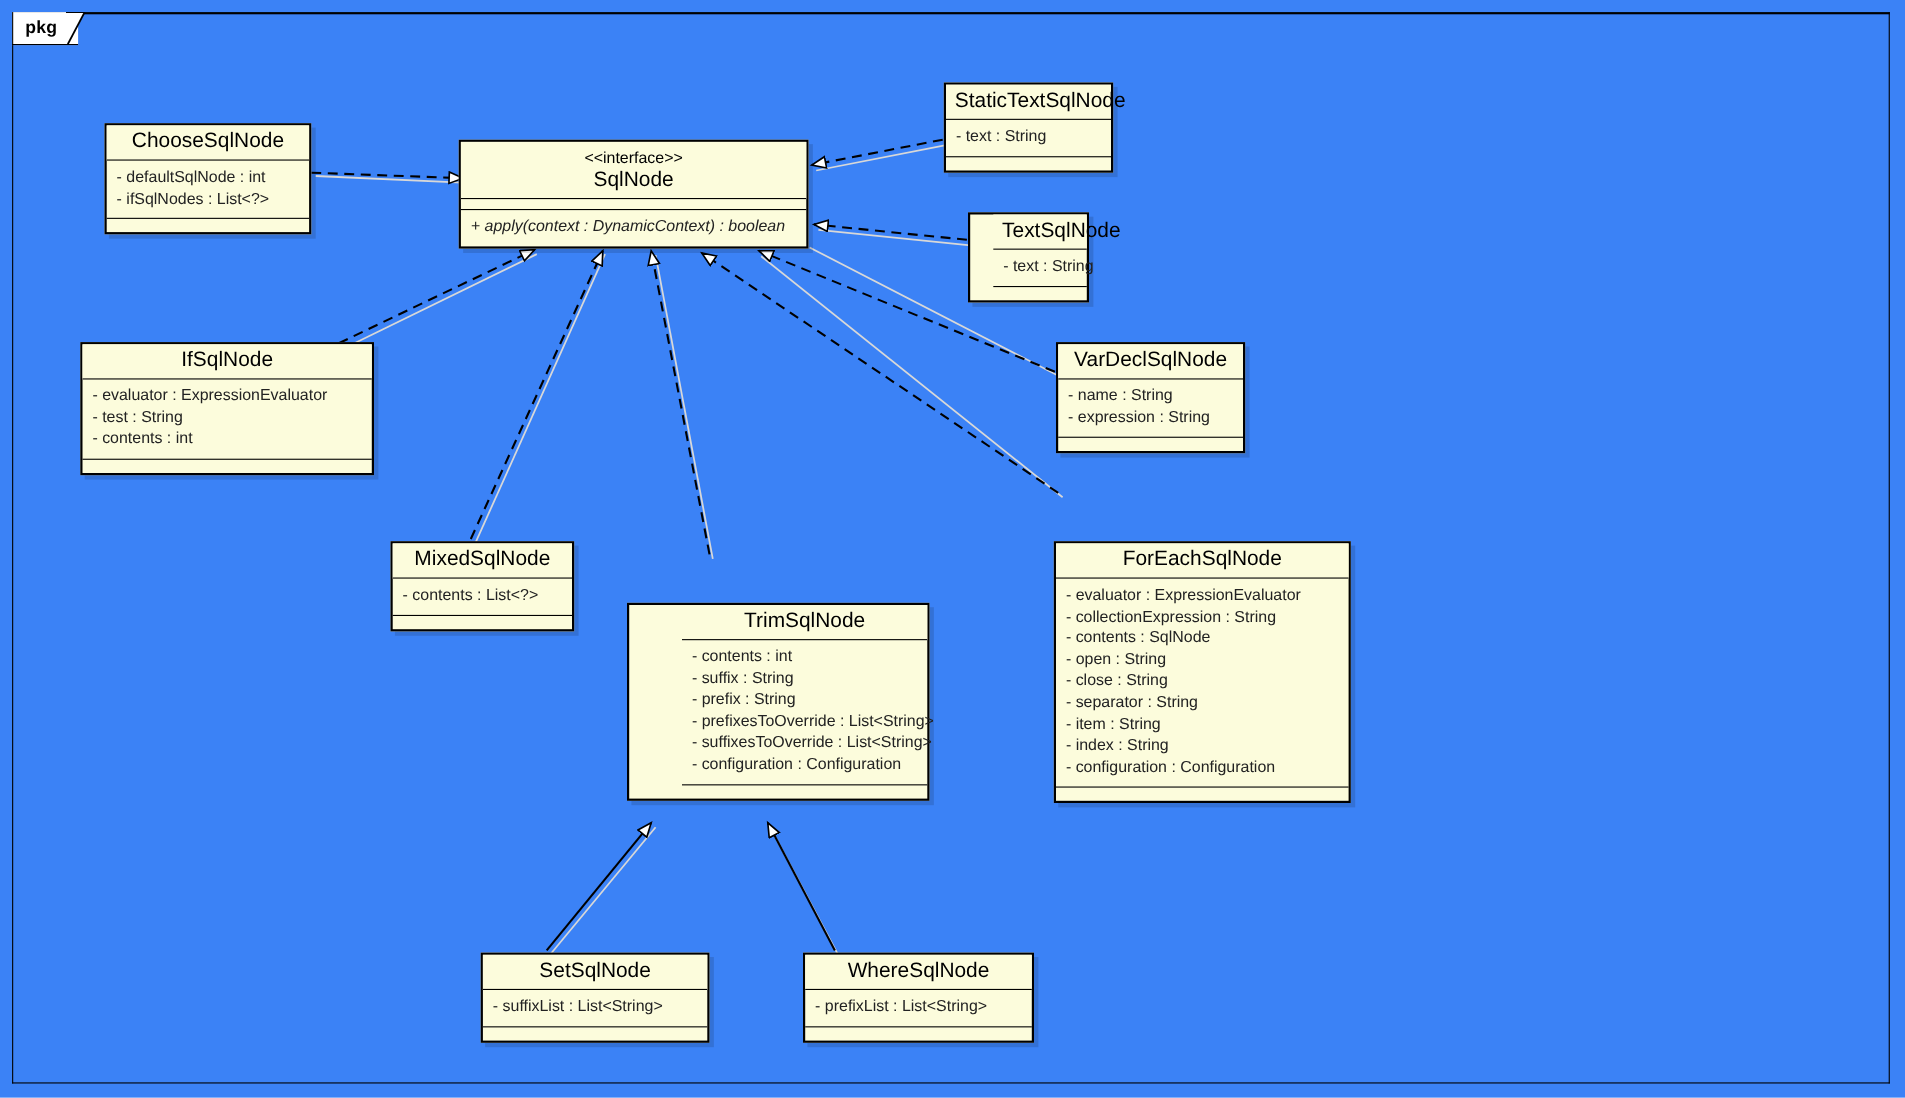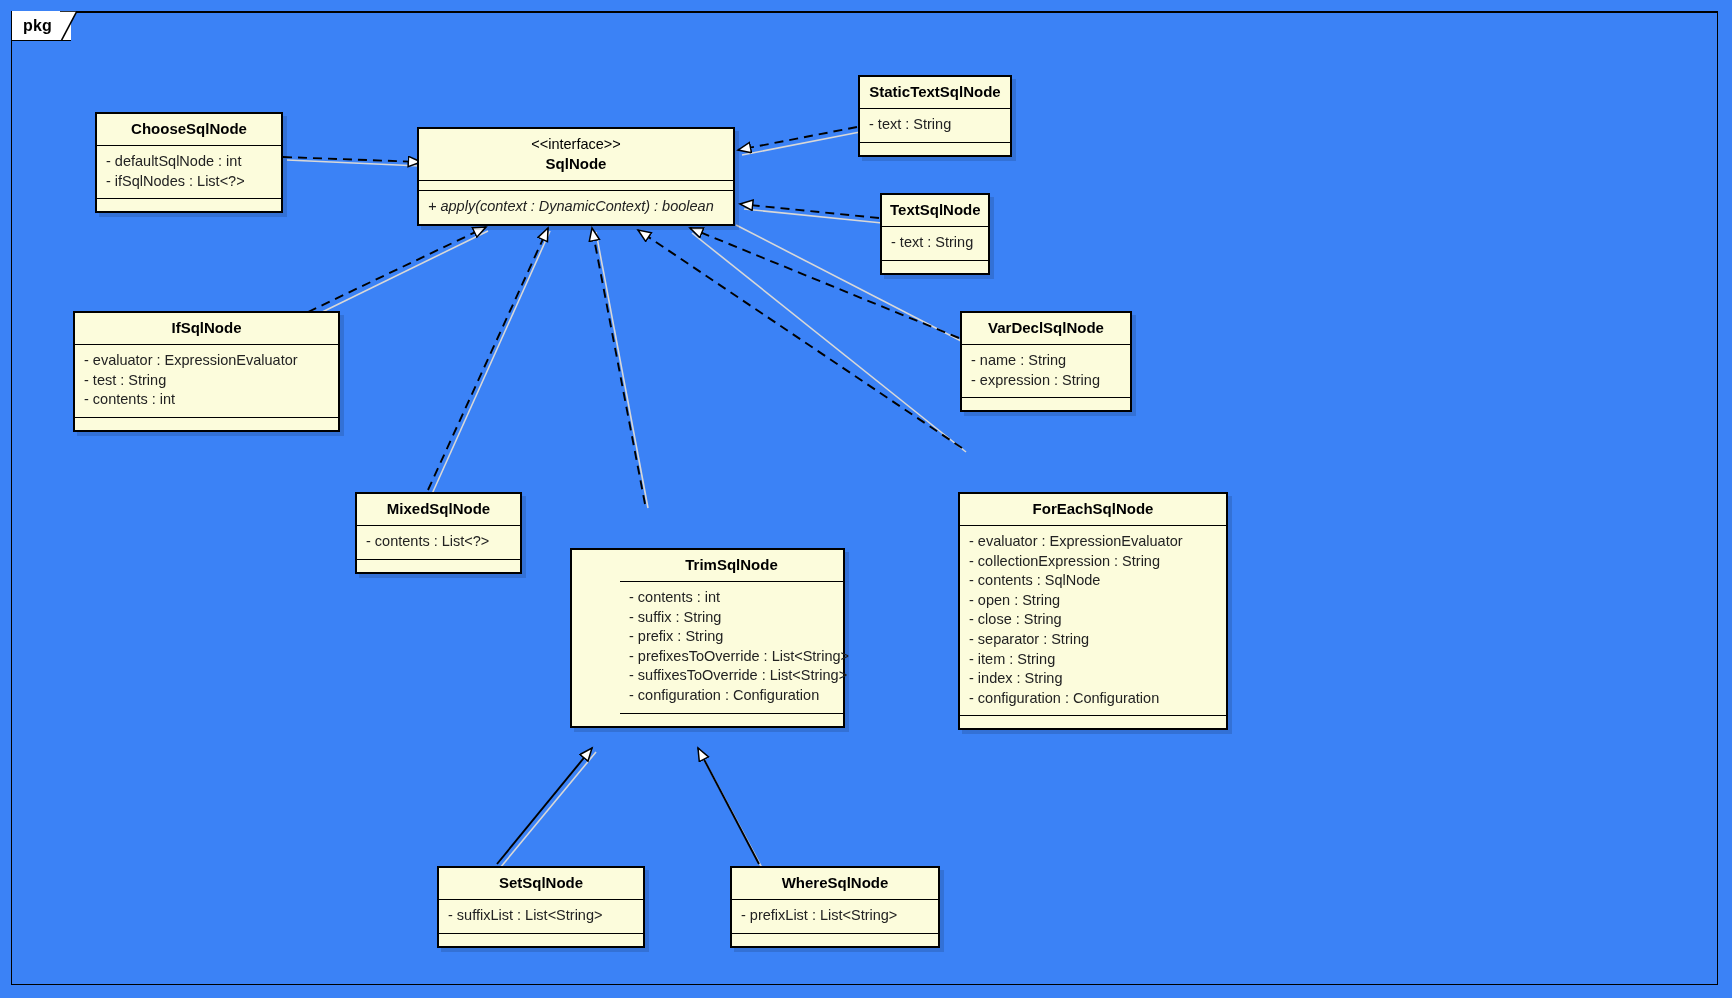--- a/index.html
+++ b/index.html
@@ -94,22 +94,22 @@
   }
   .stereotype {
     display: block;
     font-size: 14.5px;
     color: #000;
     font-weight: normal;
     line-height: 19px;
   }
   .uml-name {
     display: block;
-    font-size: 15px;
-    font-weight: bold;
+    font-size: 19px;
+    font-weight: normal;
     color: #000;
     line-height: 20px;
     white-space: nowrap;
   }
   .uml-attrs {
     padding: 6px 9px 7px 9px;
     border-bottom: 1.6px solid #000;
     min-height: 6px;
   }
   .uml-attr {
@@ -221,21 +221,21 @@
   <div class="uml-class" style="left:858px; top:75px; width:154px;">
     <div class="uml-header">
       <span class="uml-name">StaticTextSqlNode</span>
     </div>
     <div class="uml-attrs">
       <div class="uml-attr">- text : String</div>
     </div>
     <div class="uml-ops empty"></div>
   </div>
 
-  <div class="uml-class" style="left:880px; top:193px; width:110px;">
+  <div class="uml-class" style="left:880px; top:193px; width:110px;padding-left:21px;">
     <div class="uml-header">
       <span class="uml-name">TextSqlNode</span>
     </div>
     <div class="uml-attrs">
       <div class="uml-attr">- text : String</div>
     </div>
     <div class="uml-ops empty"></div>
   </div>
 
   <div class="uml-class" style="left:960px; top:311px; width:172px;">

